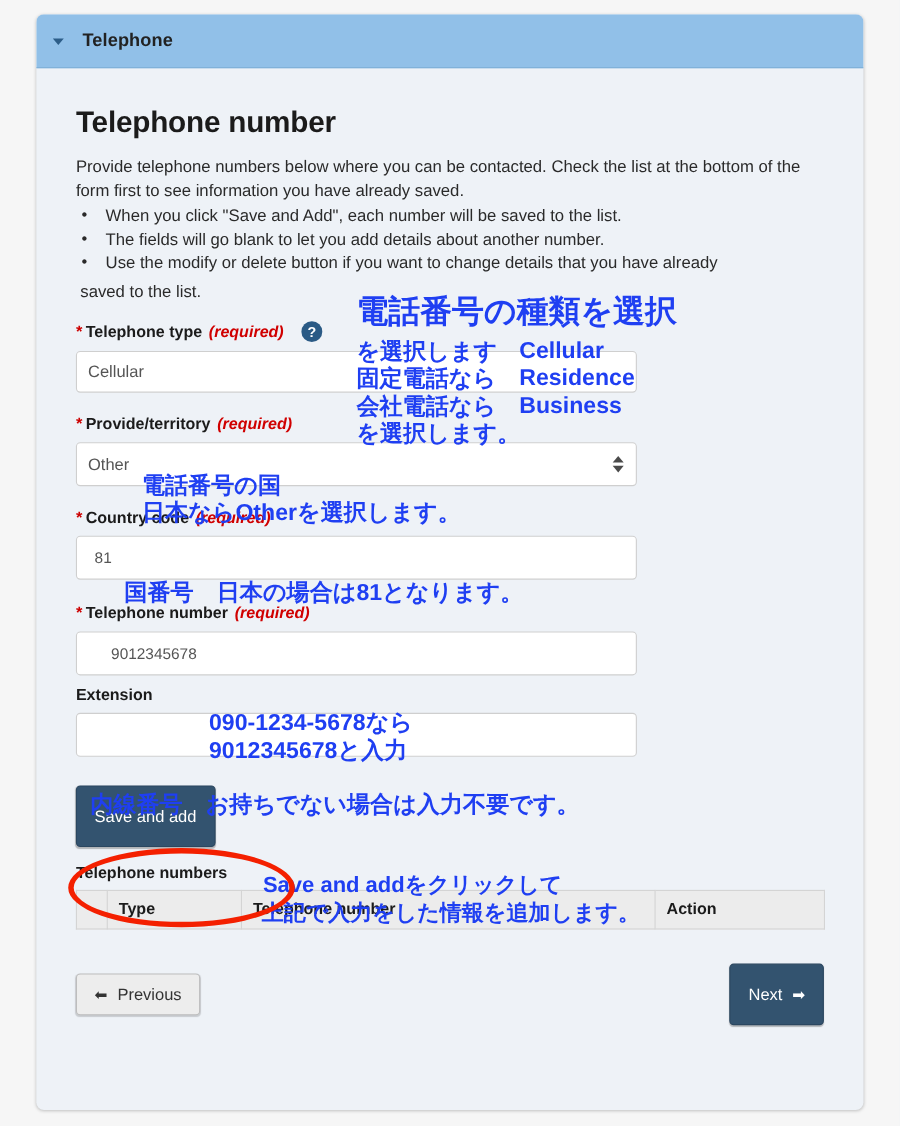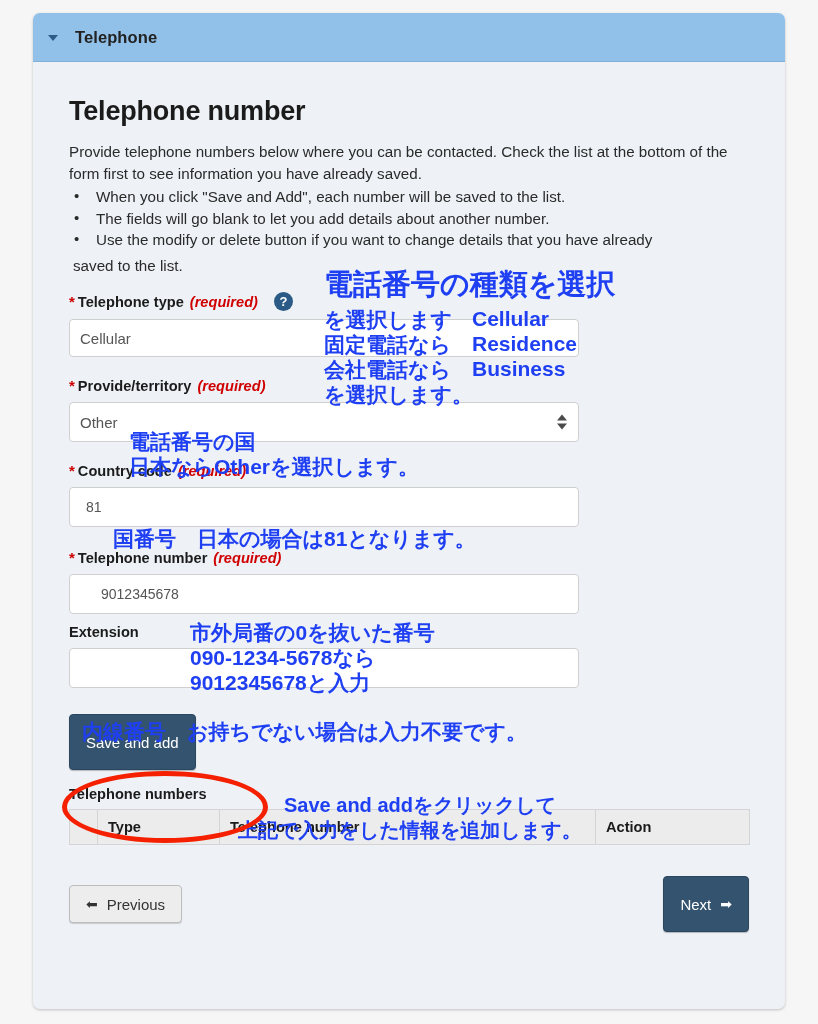--- a/index.html
+++ b/index.html
@@ -422,24 +422,23 @@
   <div class="anno" style="left:324px; top:357px; font-size:21px;">会社電話なら</div>
   <div class="anno" style="left:472px; top:356px; font-size:21px;">Business</div>
 
   <div class="anno" style="left:324px; top:382px; font-size:21px;">を選択します。</div>
 
   <div class="anno" style="left:129px; top:429px; font-size:21px;">電話番号の国</div>
   <div class="anno" style="left:129px; top:454px; font-size:21px;">日本ならOtherを選択します。</div>
 
   <div class="anno" style="left:113px; top:526px; font-size:21px;">国番号　日本の場合は81となります。</div>
 
-  <div class="anno" style="left:190px; top:620px; font-size:21px;">市外局番の0を抜いた番号</div>
   <div class="anno" style="left:190px; top:645px; font-size:21px;">090-1234-5678なら</div>
   <div class="anno" style="left:190px; top:670px; font-size:21px;">9012345678と入力</div>
 
   <div class="anno" style="left:82px; top:719px; font-size:21px;">内線番号　お持ちでない場合は入力不要です。</div>
 
-  <div class="anno" style="left:239px; top:793px; font-size:20px;margin-left:45px;">Save and addをクリックして</div>
+  <div class="anno" style="left:239px; top:793px; font-size:20px;">Save and addをクリックして</div>
   <div class="anno" style="left:226px; top:818px; font-size:20px;margin-left:12px;">上記で入力をした情報を追加します。</div>
 
   <div class="red-oval" style="left:62px; top:771px; width:196px; height:62px;"></div>
 
 </div>
 
 </body></html>

